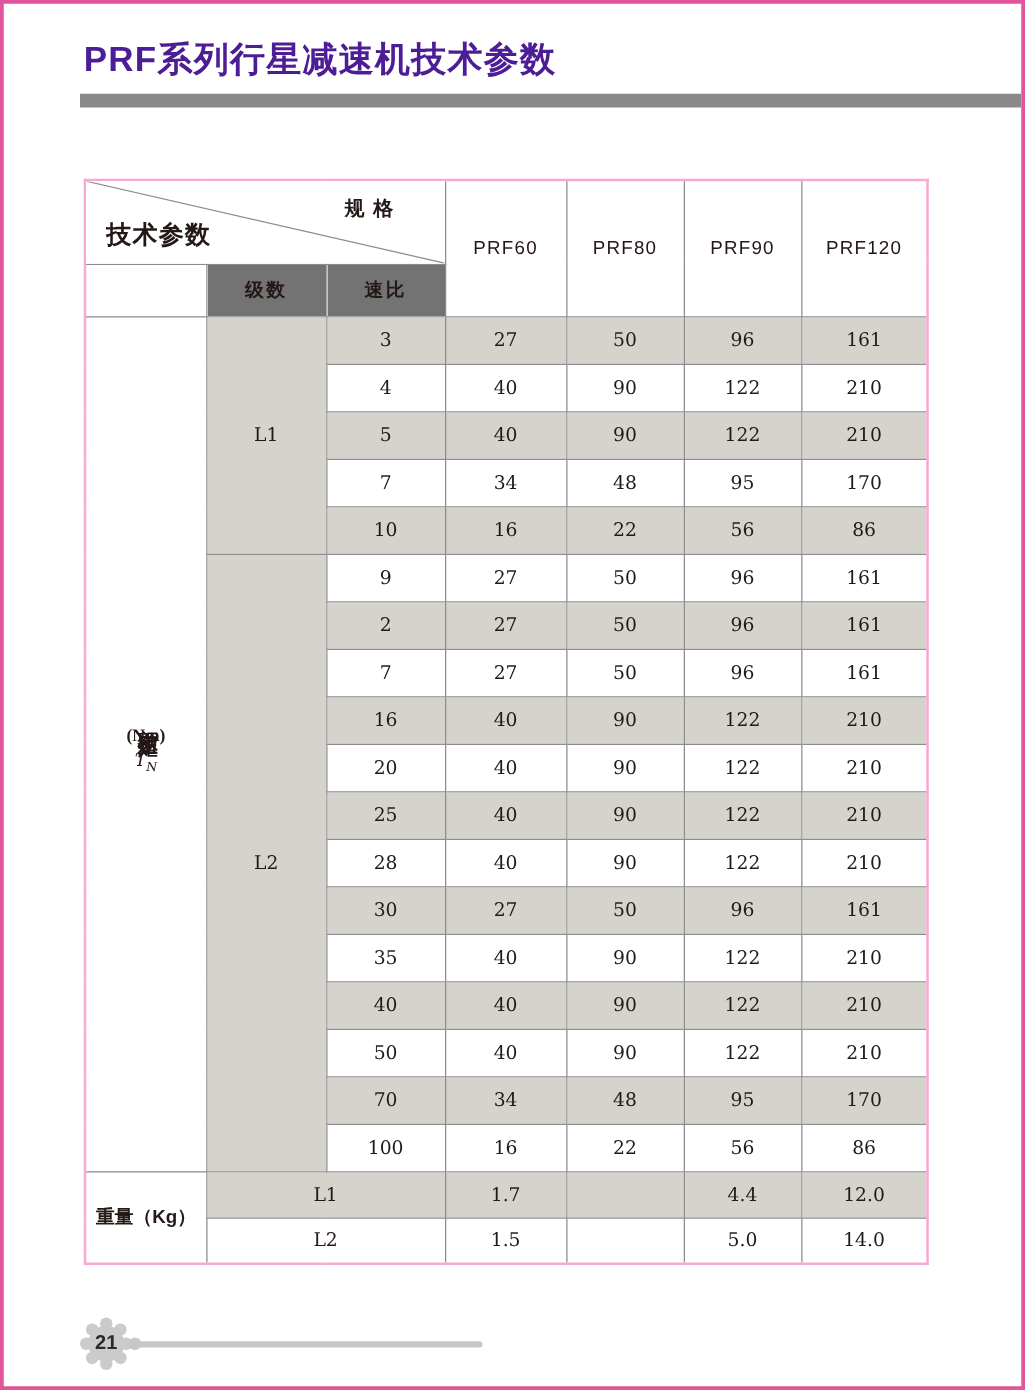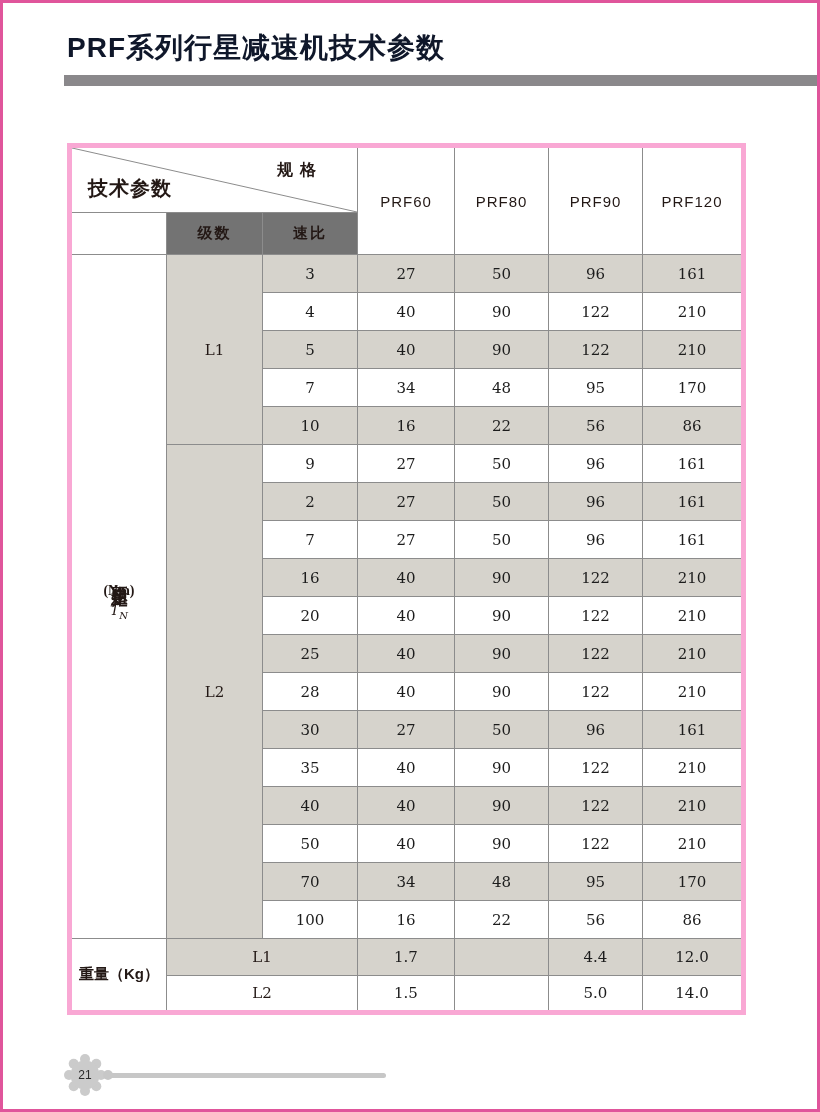--- a/index.html
+++ b/index.html
@@ -15,39 +15,39 @@
     font-family: "Liberation Sans", sans-serif;
     color: #231815;
   }
   
   .page-title {
     position: absolute;
     left: 64px; top: 26px;
     font-size: 28px;
     font-weight: bold;
     letter-spacing: 1px;
-    color: #0f172a;
+    color: #4c1d95;
     margin: 0;
   }
   .title-bar {
     position: absolute;
     left: 61px; top: 72px;
     width: 753px; height: 11px;
     background: #8a888b;
   }
   
   .spec-table-wrap {
     position: absolute;
     left: 64px; top: 140px;
   }
   table.spec {
     border-collapse: collapse;
     table-layout: fixed;
     width: 674px;
-    border: 5px solid #f9a8d4;
+    border: 2px solid #f9a8d4;
   }
   table.spec td {
     border: 1px solid #8c8c8c;
     text-align: center;
     vertical-align: middle;
     padding: 0;
     font-size: 15px;
     overflow: hidden;
   }
   tr.hrow1 { height: 67px; }
@@ -145,22 +145,22 @@
     left: 60px; top: 0;
     width: 44px; height: 44px;
   }
   .gear-number {
     position: absolute;
     left: 60px; top: 0;
     width: 44px; height: 44px;
     display: flex;
     align-items: center;
     justify-content: center;
-    font-size: 12px;
-    font-weight: normal;
+    font-size: 16px;
+    font-weight: bold;
     color: #2b2b2b;
   }
   .footer-knob {
     position: absolute;
     left: 100px; top: 17px;
     width: 10px; height: 10px;
     border-radius: 50%;
     background: #c7c7c7;
   }
   .footer-line {

